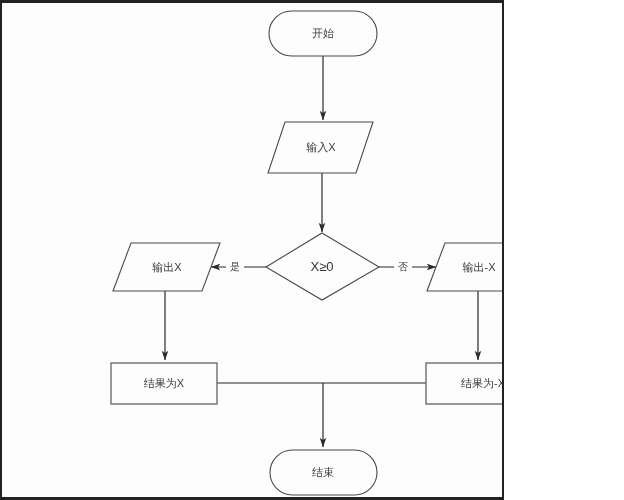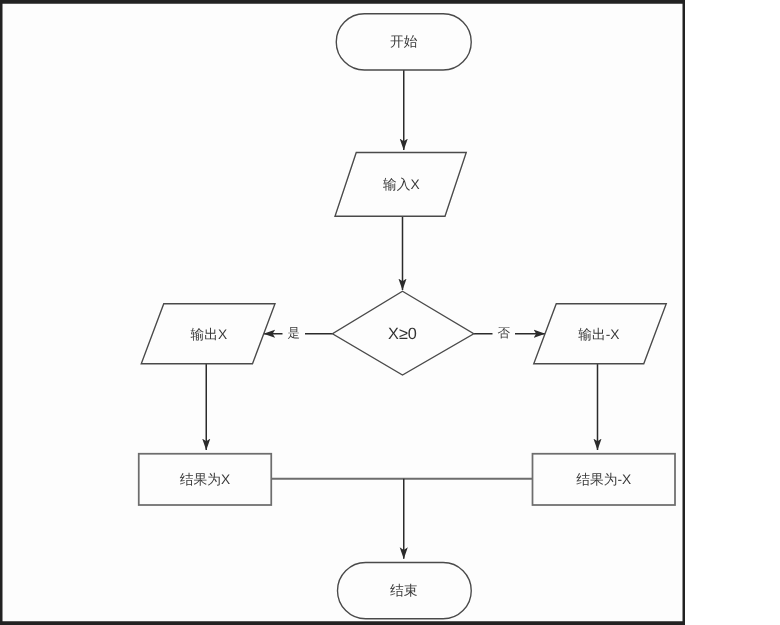--- a/index.html
+++ b/index.html
@@ -2,21 +2,21 @@
 <html><head>
 <meta charset="utf-8">
 <style>
   html, body {
     margin: 0;
     padding: 0;
     background: #ffffff;
   }
   #canvas {
     position: relative;
-    width: 548px;
+    width: 504px;
     height: 500px;
     background: #fdfdfd;
     border-top: 3px solid #222222;
     border-left: 2px solid #222222;
     border-right: 2px solid #222222;
     border-bottom: 3px solid #222222;
     box-sizing: border-box;
     overflow: hidden;
     font-family: "Liberation Sans", "DejaVu Sans", sans-serif;
   }

